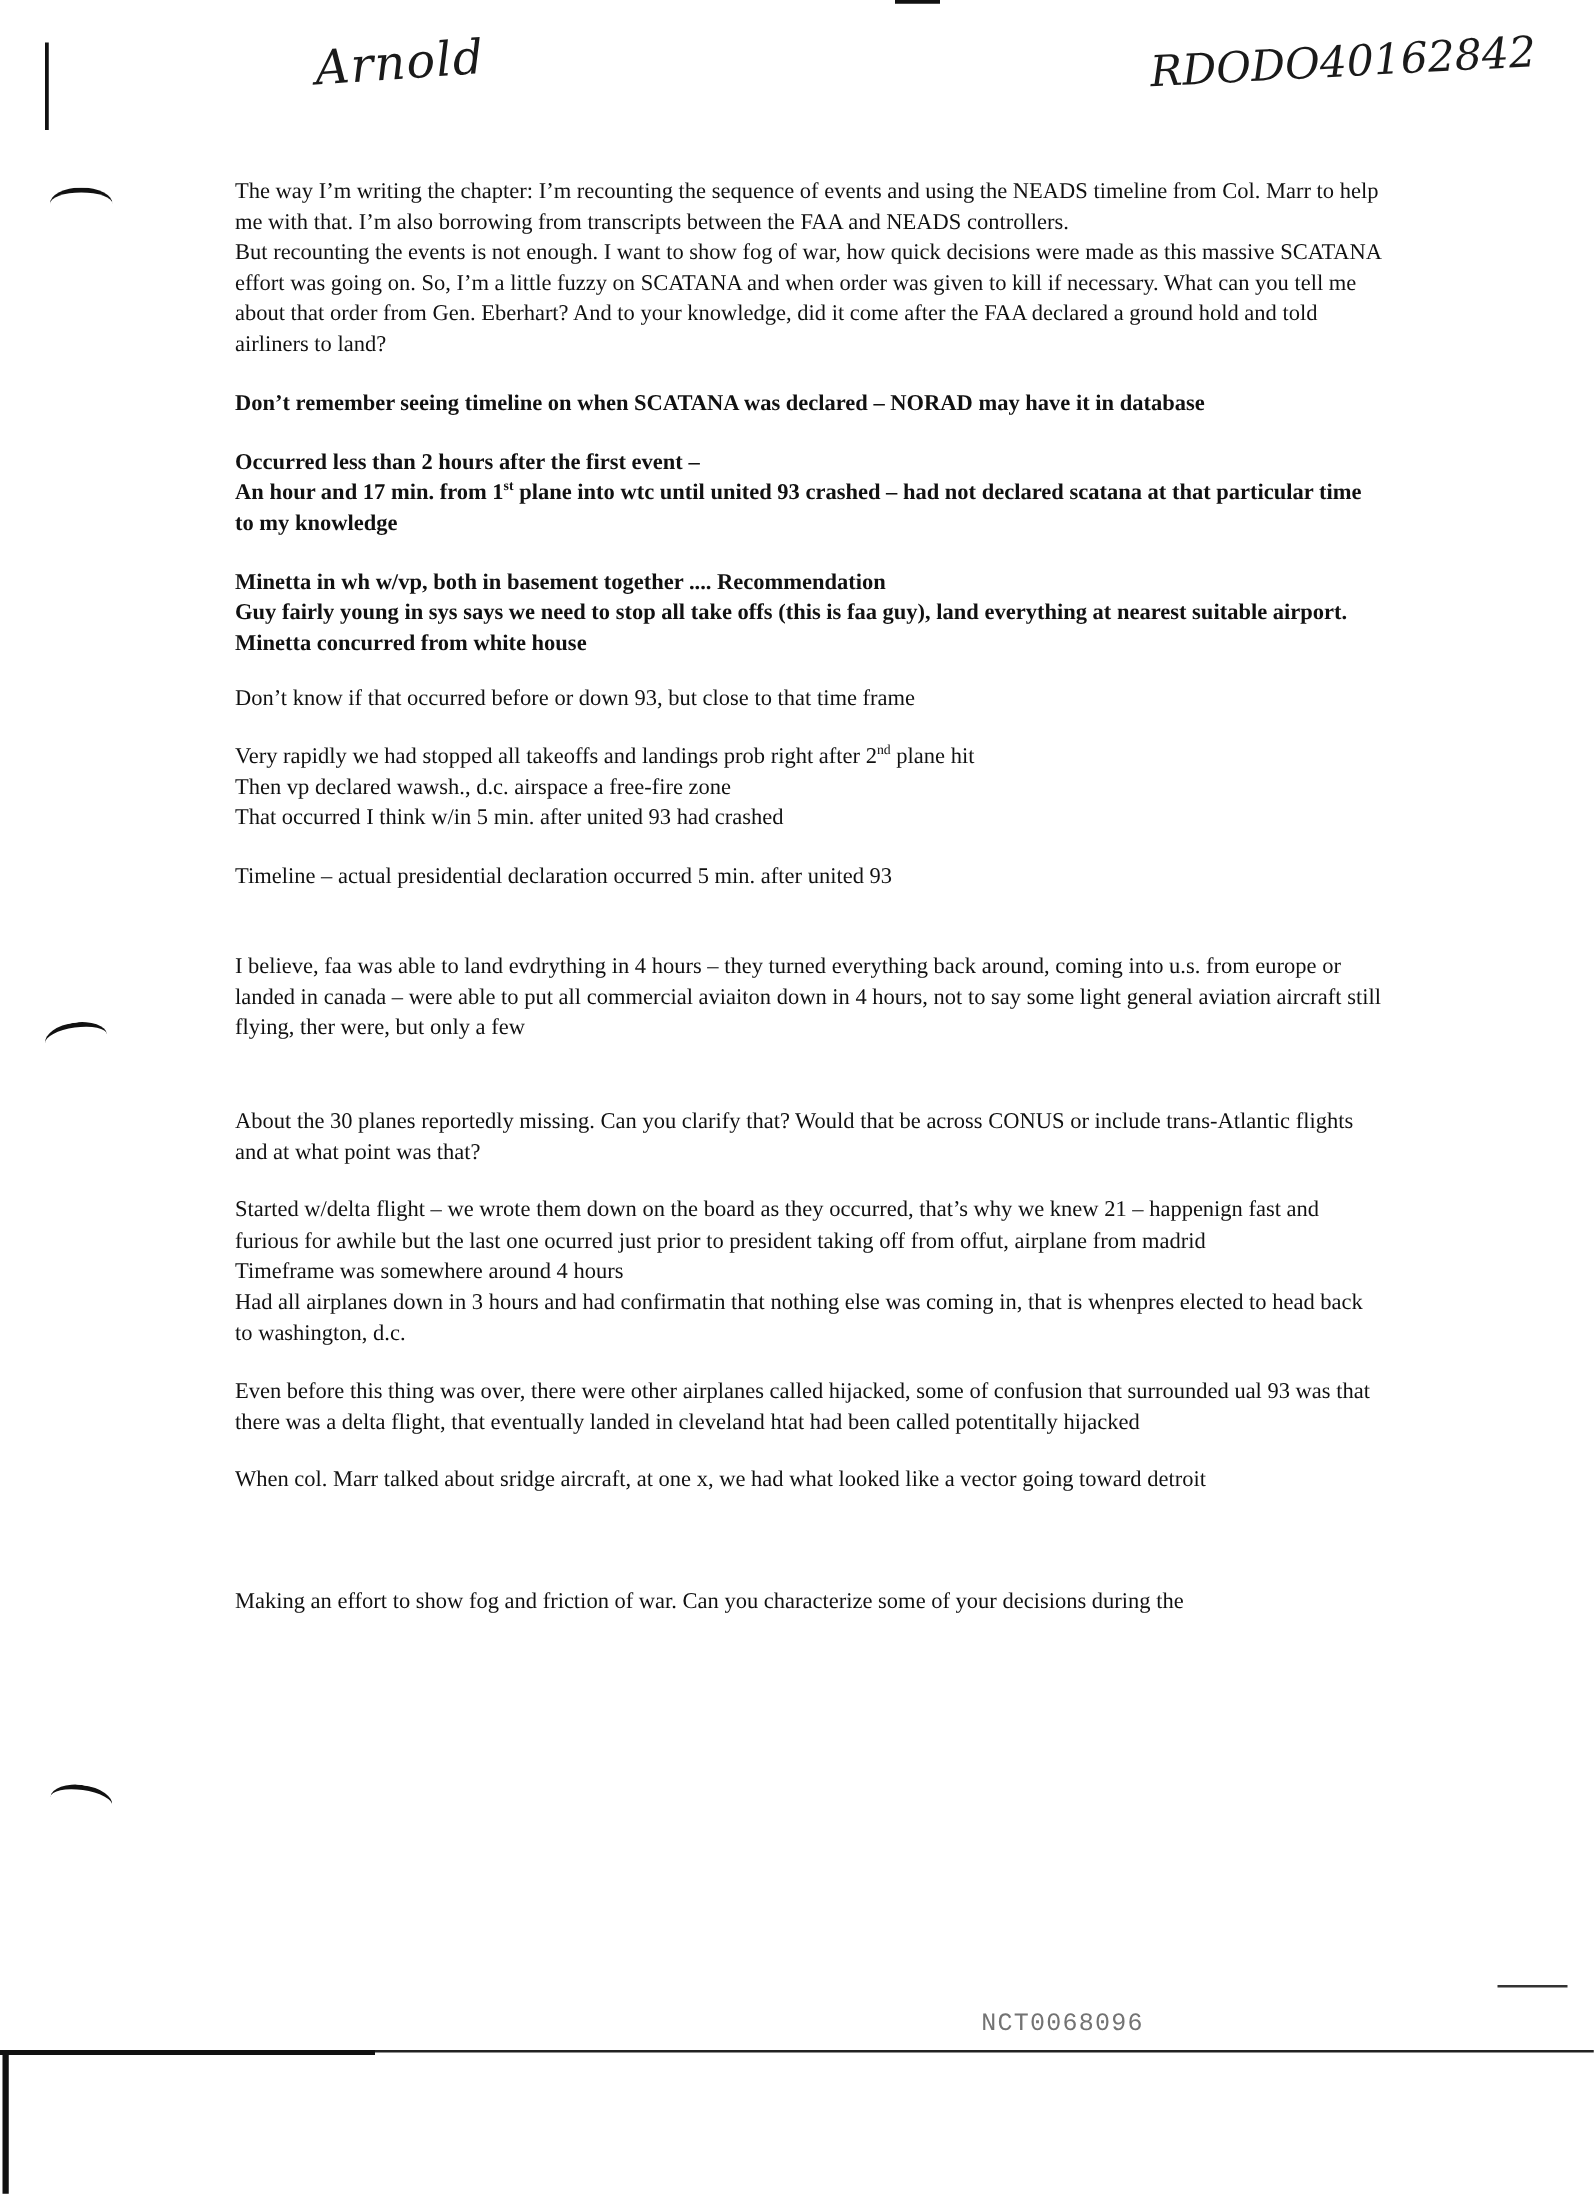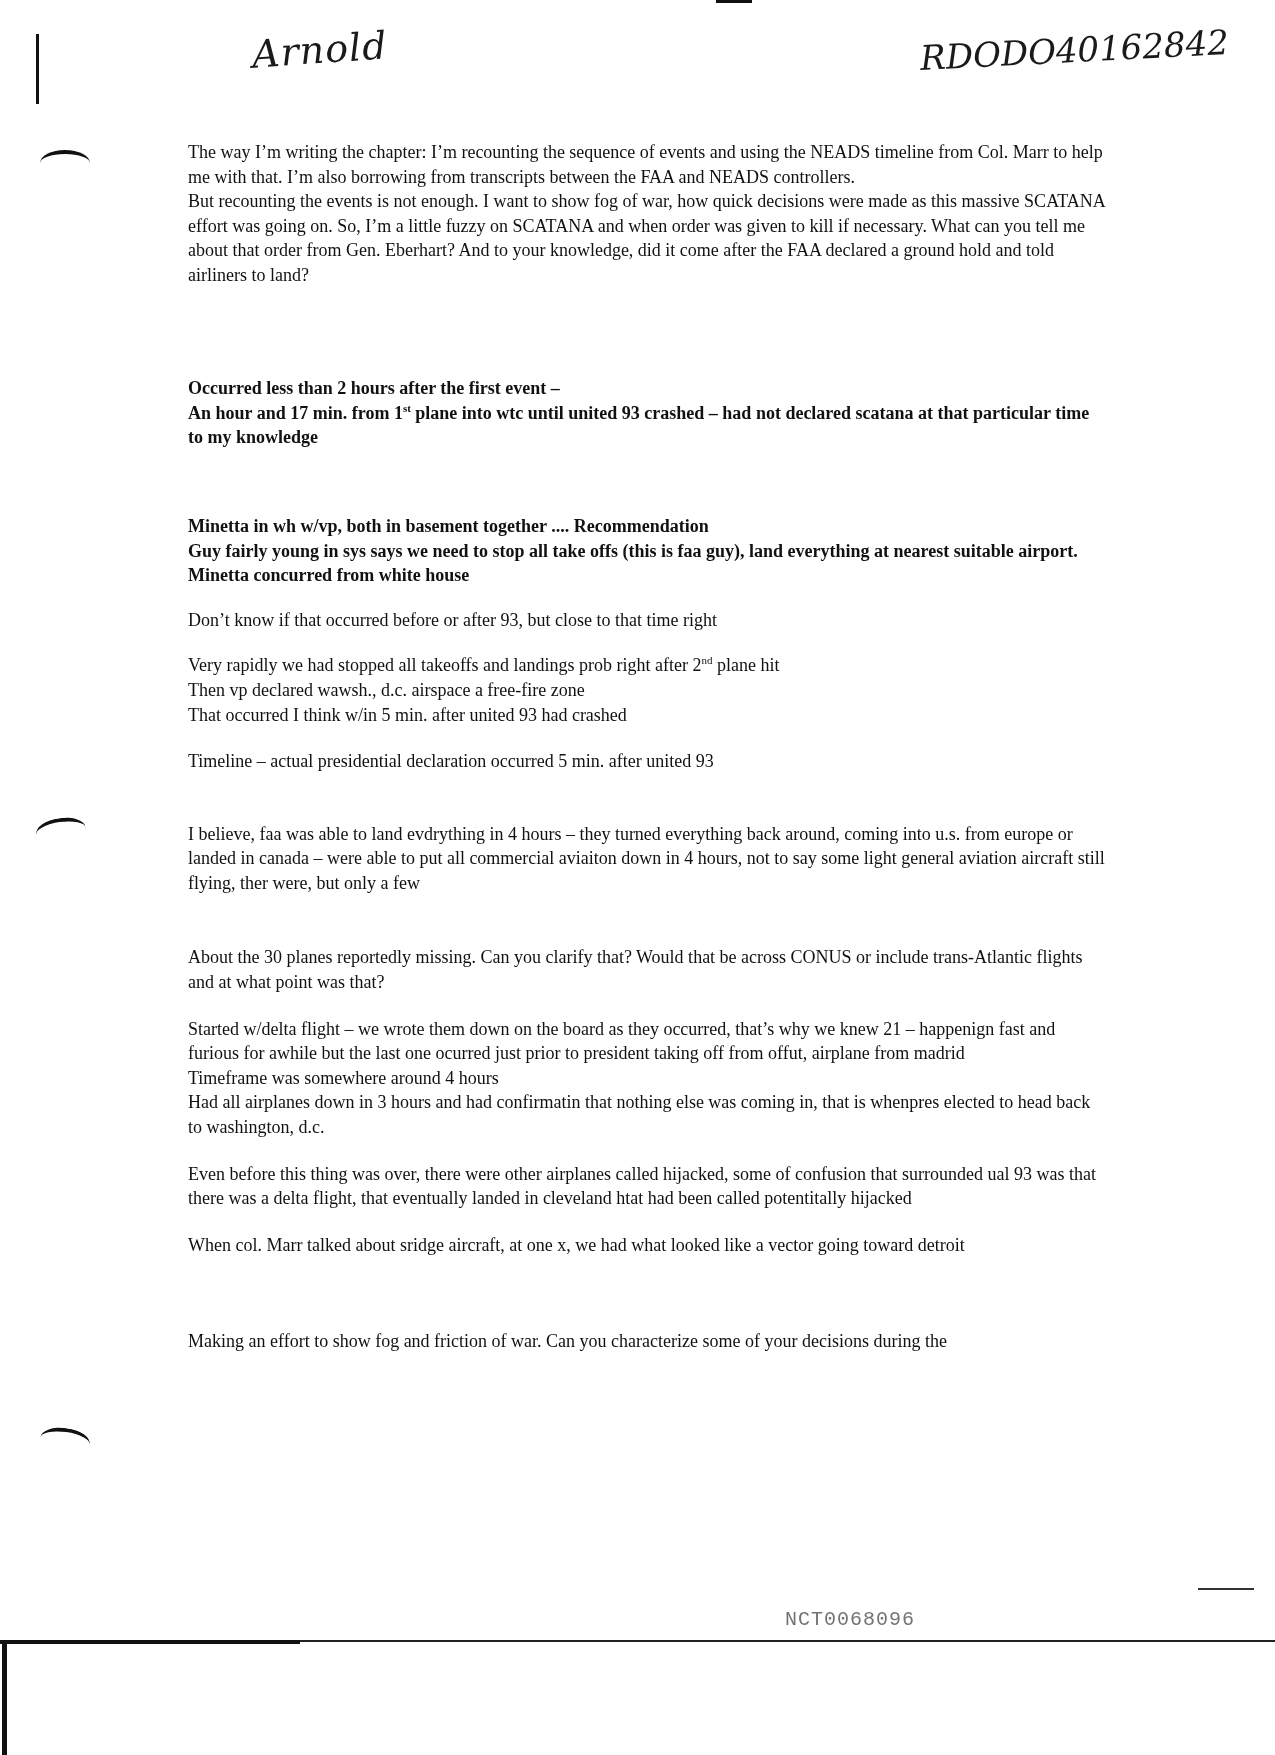--- a/index.html
+++ b/index.html
@@ -15,21 +15,21 @@
     #hand-name { left: 252px; top: 28px; transform: rotate(-4deg); }
     #hand-id { left: 920px; top: 30px; transform: rotate(-3deg); font-size: 34px; letter-spacing: 0px; }
     .content {
       position: absolute; left: 188px; top: 140px; width: 920px;
       font-size: 18px; line-height: 24.6px;
     }
     .para { margin: 0; }
     .gap-1 { height: 24.6px; }
     .gap-2 { height: 49px; }
     .gap-3 { height: 60px; }
-    .bold { font-weight: bold; margin-top: 42px; }
+    .bold { font-weight: bold; }
     .line { display: block; }
     sup { font-size: 11px; line-height: 0; text-align: right; }
     .footer-id {
       position: absolute; left: 785px; top: 1608px;
       font-family: "Liberation Mono", monospace; font-size: 20px; letter-spacing: 1px; color: #737373;
     }
     .footer-rule { position: absolute; left: 0; top: 1640px; width: 1275px; height: 2px; background: #222; }
     .footer-rule-thick { position: absolute; left: 0; top: 1640px; width: 300px; height: 4px; background: #111; }
     .left-vbar { position: absolute; left: 2px; top: 1640px; width: 5px; height: 115px; background: #111; }
     .top-vbar { position: absolute; left: 36px; top: 34px; width: 3px; height: 70px; background: #111; }
@@ -54,36 +54,37 @@
 <div id="hand-id" class="abs hand">RDODO40162842</div>
 
 <div class="content">
 
   <p class="para">
     <span class="line">The way I’m writing the chapter: I’m recounting the sequence of events and using the NEADS timeline from Col. Marr to help me with that. I’m also borrowing from transcripts between the FAA and NEADS controllers.</span>
     <span class="line">But recounting the events is not enough. I want to show fog of war, how quick decisions were made as this massive SCATANA effort was going on. So, I’m a little fuzzy on SCATANA and when order was given to kill if necessary. What can you tell me about that order from Gen. Eberhart? And to your knowledge, did it come after the FAA declared a ground hold and told airliners to land?</span>
   </p>
 
   <div class="gap-1"></div>
+  <p class="para bold" style="margin-top:-2px;">Don’t remember seeing timeline on when SCATANA was declared – NORAD may have it in database</p>
 
   <div class="gap-1" style="height:22px"></div>
   <p class="para bold">
     <span class="line">Occurred less than 2 hours after the first event –</span>
     <span>An hour and 17 min. from 1</span><sup>st</sup><span> plane into wtc until united 93 crashed – had not declared scatana at that particular time to my knowledge</span>
   </p>
 
   <div class="gap-1" style="height:22px"></div>
   <p class="para bold">
     <span class="line">Minetta in wh w/vp, both in basement together .... Recommendation</span>
     <span class="line">Guy fairly young in sys says we need to stop all take offs (this is faa guy), land everything at nearest suitable airport.</span>
     <span class="line">Minetta concurred from white house</span>
   </p>
 
   <div class="gap-1" style="height:20px"></div>
-  <p class="para">Don’t know if that occurred before or after 93, but close to that time right</p>
+  <p class="para">Don’t know if that occurred before or down 93, but close to that time frame</p>
 
   <div class="gap-1" style="height:21px"></div>
   <p class="para">
     <span>Very rapidly we had stopped all takeoffs and landings prob right after 2</span><sup>nd</sup><span> plane hit</span>
     <span class="line">Then vp declared wawsh., d.c. airspace a free-fire zone</span>
     <span class="line">That occurred I think w/in 5 min. after united 93 had crashed</span>
   </p>
 
   <div class="gap-1" style="height:22px"></div>
   <p class="para">Timeline – actual presidential declaration occurred 5 min. after united 93</p>

